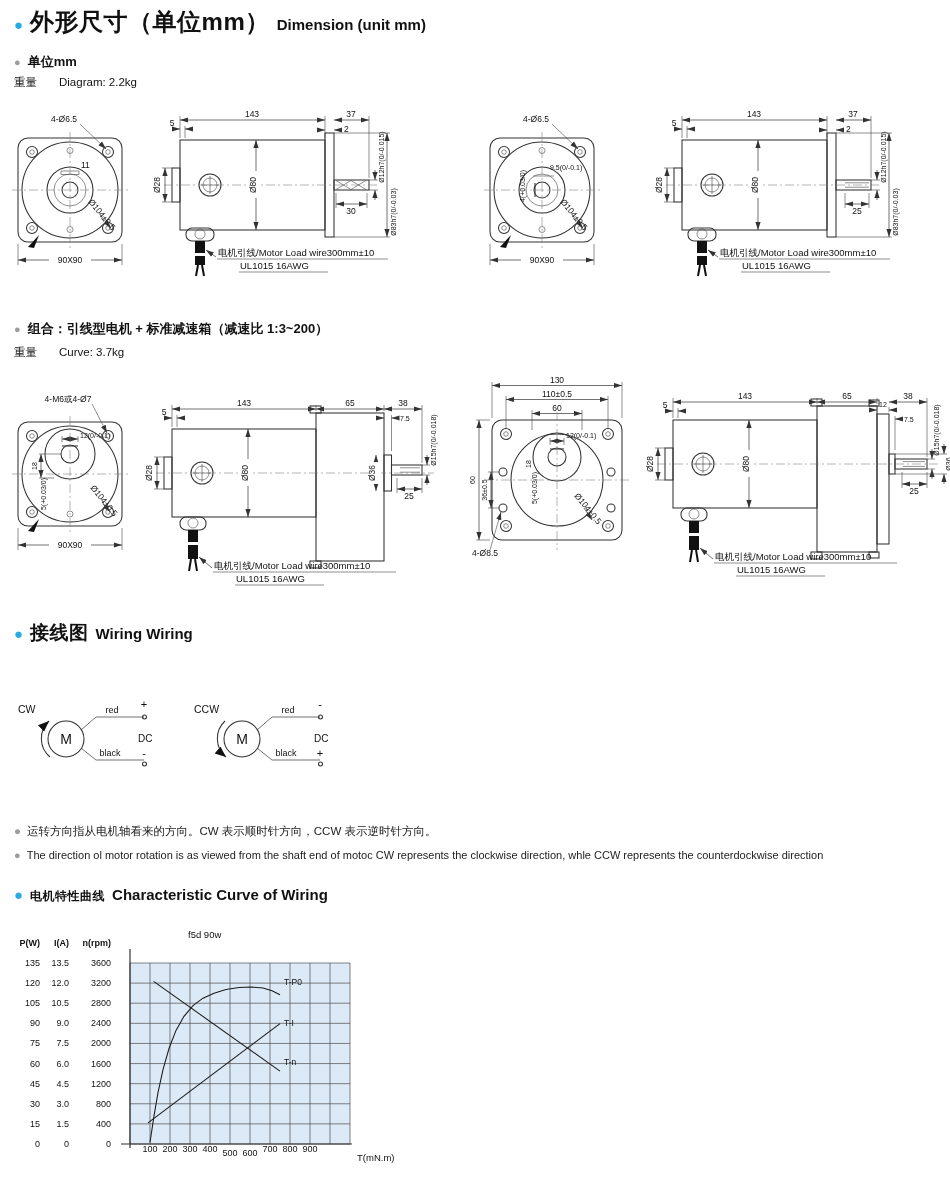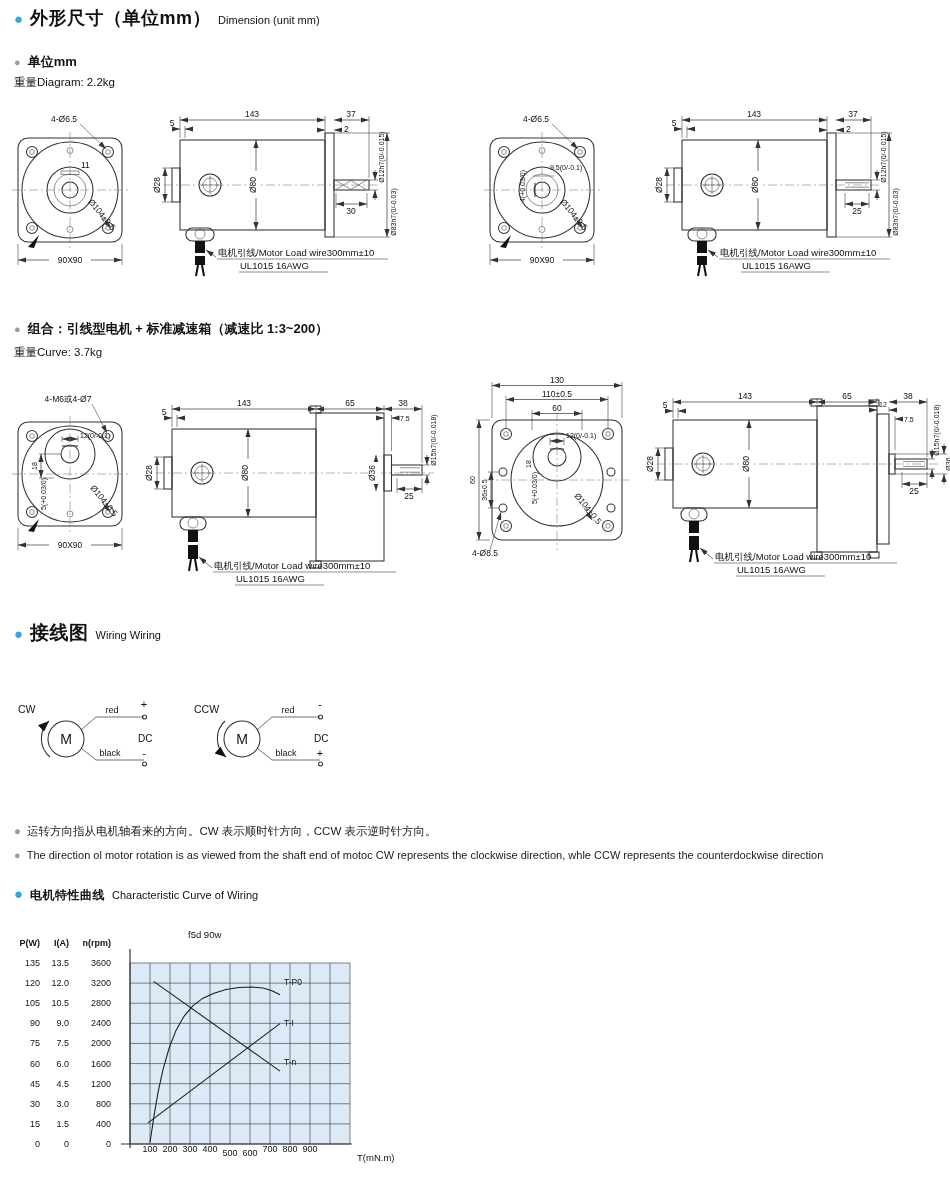--- a/index.html
+++ b/index.html
@@ -1,25 +1,25 @@
 <!DOCTYPE html>
 <html><head>
 <meta charset="utf-8">
 <style>
   html,body{margin:0;padding:0;background:#fff;}
   body{width:950px;height:1199px;position:relative;font-family:"Liberation Sans",sans-serif;color:#111;}
   .abs{position:absolute;}
   .hrow{display:flex;align-items:baseline;gap:7px;white-space:nowrap;}
   .dot-blue{font-size:15px;line-height:1;}
   .dot-gray{font-size:11px;line-height:1;}
-  .zh-big{font-size:18px;font-weight:bold;letter-spacing:.5px;}
-  .en-big{font-size:11px;font-weight:normal;}
+  .zh-big{font-size:24px;font-weight:bold;letter-spacing:.5px;}
+  .en-big{font-size:15px;font-weight:bold;}
   .zh-sub{font-size:13px;font-weight:bold;}
   .wline{font-size:11.5px;}
-  .wline .zh{margin-right:0;}
+  .wline .zh{margin-right:22px;}
   .note{font-size:11.5px;color:#222;display:flex;gap:6px;align-items:baseline;}
   svg{overflow:visible;}
   svg text{font-family:"Liberation Sans",sans-serif;fill:#111;}
   .o{stroke:#333;fill:none;stroke-width:1.05;}
   .t{stroke:#444;fill:none;stroke-width:.6;}
   .d{stroke:#333;fill:none;stroke-width:.7;}
   .cl{stroke:#777;fill:none;stroke-width:.55;stroke-dasharray:9 3 2 3;}
   .dt{font-size:8.5px;}
   .dt7{font-size:7px;}
   .wiretxt{font-size:9.5px;}

